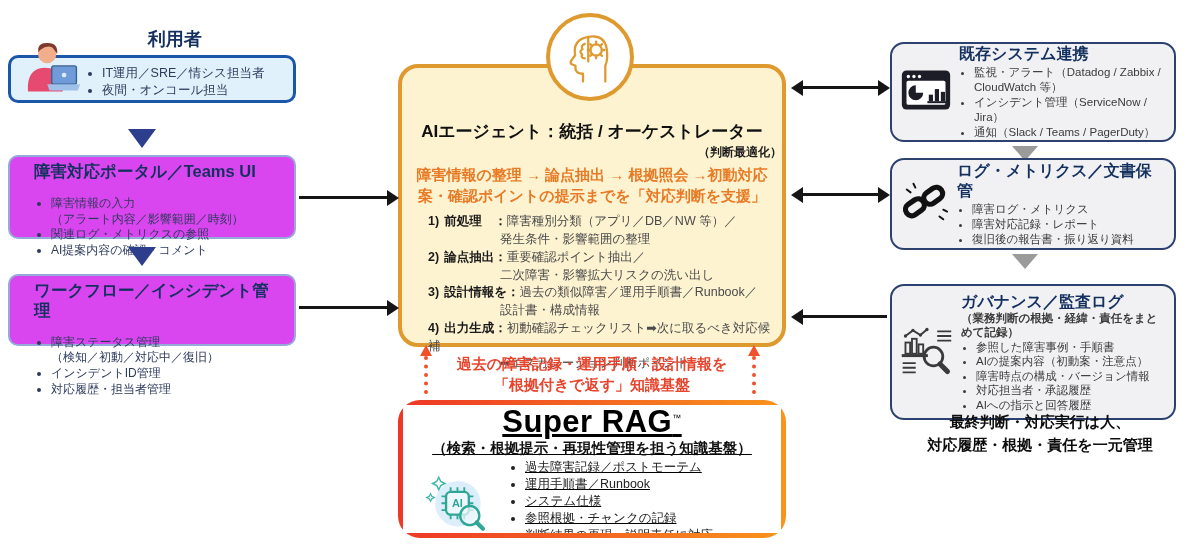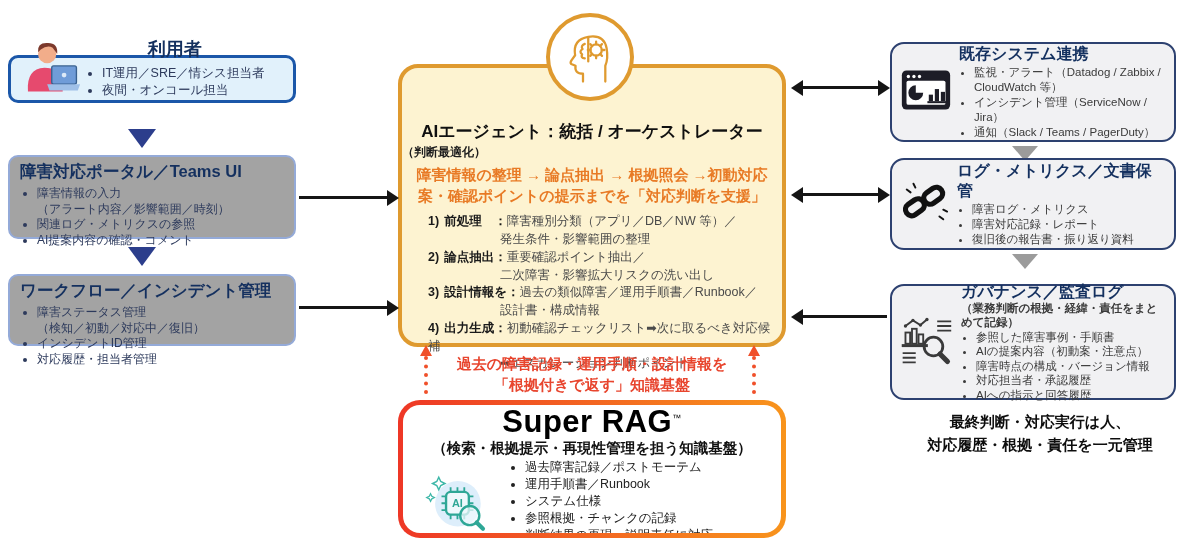--- a/index.html
+++ b/index.html
@@ -8,77 +8,77 @@
     --orange-border:#df9a2f; --center-fill:#fdf3d1; --orange-text:#e87a25;
     --red-text:#e8452e; --rag-red:#ee3726; --rag-orange:#f8941c;
     --right-border:#2d4170; --right-fill:#f1f1f3; --gray-arrow:#9b9b9b;
     --arrow-black:#151515; --teal:#2ea796;
   }
   *{margin:0;padding:0;box-sizing:border-box;}
   body{font-family:"Liberation Sans","DejaVu Sans",sans-serif;background:#fff;}
   #canvas{position:relative;width:1200px;height:550px;background:#fff;overflow:hidden;}
 
   
-  .lbox{position:absolute;left:8px;width:288px;background:#a3a3a3;border:2px solid var(--periwinkle);
-        border-radius:10px;padding:5px 10px 4px;}
+  .lbox{position:absolute;left:8px;width:288px;background:#d946ef;border:2px solid var(--periwinkle);
+        border-radius:10px;padding:5px 24px 4px;}
   #box-users{top:55px;height:48px;background:var(--lightblue-fill);border:3px solid var(--navy);
         display:flex;align-items:flex-end;gap:4px;padding:2px 6px;}
   .lbox .box-title{font-size:16.5px;font-weight:bold;color:var(--box-title);line-height:1.2;}
   #box-users .box-title{font-size:18px;text-align:center;}
-  .lbox ul{margin:4px 0 0;padding-left:17px;font-size:12px;color:var(--body-navy);line-height:1.32;}
+  .lbox ul{margin:14px 0 0;padding-left:17px;font-size:12px;color:var(--body-navy);line-height:1.32;}
   #box-users ul{font-size:12.5px;}
   .lbox ul li.cont{list-style:none;}
   #box-portal{top:155px;height:84px;}
   #box-workflow{top:274px;height:72px;}
 
   .tri-down{position:absolute;width:0;height:0;border-left:14px solid transparent;border-right:14px solid transparent;}
   .tri-navy{border-top:19px solid #2c3e8c;}
   .tri-gray{border-left:13px solid transparent;border-right:13px solid transparent;border-top:15px solid var(--gray-arrow);}
 
   
   #agent-box{position:absolute;left:398px;top:64px;width:388px;height:283px;background:var(--center-fill);
         border:4px solid var(--orange-border);border-radius:20px;padding-top:52px;}
   #brain-circle{position:absolute;left:546px;top:13px;width:88px;height:88px;border-radius:50%;
         background:#fff;border:4px solid var(--orange-border);display:flex;align-items:center;justify-content:center;z-index:2;}
   .agent-title{text-align:center;font-size:17px;font-weight:bold;color:#101010;}
-  .agent-sub{text-align:left;font-size:12px;font-weight:bold;color:#1c1c1c;margin-top:1px;}
+  .agent-sub{text-align:right;font-size:12px;font-weight:bold;color:#1c1c1c;margin-top:1px;}
   .agent-flow{text-align:center;font-size:15px;font-weight:bold;color:var(--orange-text);line-height:1.38;margin-top:4px;}
   .steps{margin-top:7px;padding-left:26px;font-size:12.5px;color:#4a4a4a;line-height:1.42;}
   .step-no,.step-lbl,.step-colon{font-weight:bold;color:#1a1a1a;}
   .step-no{margin-right:5px;}
   .step-lbl{display:inline-block;min-width:50px;}
   .step-cont{margin-left:72px;}
 
   
   .v-dotted{position:absolute;width:0;border-left:4px dotted #f0502a;height:38px;top:356px;}
   .v-dotted::before{content:"";position:absolute;top:-11px;left:-8px;width:0;height:0;
         border-bottom:11px solid #f0502a;border-left:6px solid transparent;border-right:6px solid transparent;}
   #knowledge-note{position:absolute;left:398px;top:353px;width:388px;text-align:center;
         font-size:15px;font-weight:bold;color:var(--red-text);line-height:1.4;}
 
   
   #superrag-outer{position:absolute;left:398px;top:400px;width:388px;height:138px;border-radius:22px;
         background:linear-gradient(90deg,var(--rag-red),var(--rag-orange));padding:5px;}
-  #superrag-inner{width:100%;height:100%;background:#fff;border-radius:17px;text-align:center;overflow:hidden;}
+  #superrag-inner{width:100%;height:100%;background:#fff;border-radius:2px;text-align:center;overflow:hidden;text-decoration:underline;}
   .rag-title{font-size:31px;font-weight:800;color:#000;line-height:1.05;margin-top:1px;letter-spacing:.5px;}
   .rag-title sup{font-size:9px;font-weight:normal;}
   .rag-sub{font-size:14.5px;font-weight:bold;color:#101010;margin-top:0;}
   .rag-row{display:flex;align-items:center;margin-top:1px;}
   .rag-icon-wrap{width:108px;display:flex;justify-content:center;}
   .rag-row ul{text-align:left;font-size:12.5px;color:#222;line-height:1.36;padding-left:14px;margin:0;}
 
   
   .rbox{position:absolute;left:890px;width:286px;background:var(--right-fill);border:2px solid var(--right-border);
         border-radius:14px;display:flex;align-items:center;gap:7px;padding:4px 8px;}
   .rbox .rtext{flex:1;}
   .rbox .box-title{font-size:16px;font-weight:bold;color:var(--box-title);line-height:1.25;}
   .rbox ul{margin:1px 0 0;padding-left:15px;font-size:11.5px;color:#3a3a3a;line-height:1.3;}
   #box-systems{top:42px;height:100px;}
   #box-logs{top:158px;height:92px;}
-  #box-gov{top:284px;height:116px;padding:3px 6px;}
+  #box-gov{top:284px;height:136px;padding:3px 6px;}
   #box-gov ul{margin-top:0;line-height:1.26;}
   .gov-note{font-size:11.5px;font-weight:bold;color:#3a3a3a;line-height:1.2;}
   #footer-note{position:absolute;left:880px;top:410px;width:320px;text-align:center;
         font-size:15px;font-weight:bold;color:#0d0d0d;line-height:1.55;}
 
   
   .h-arrow{position:absolute;height:3px;background:var(--arrow-black);}
   .h-arrow.head-right::after{content:"";position:absolute;right:-3px;top:-6.5px;width:0;height:0;
         border-left:12px solid var(--arrow-black);border-top:8px solid transparent;border-bottom:8px solid transparent;}
   .h-arrow.head-left::before{content:"";position:absolute;left:-3px;top:-6.5px;width:0;height:0;

